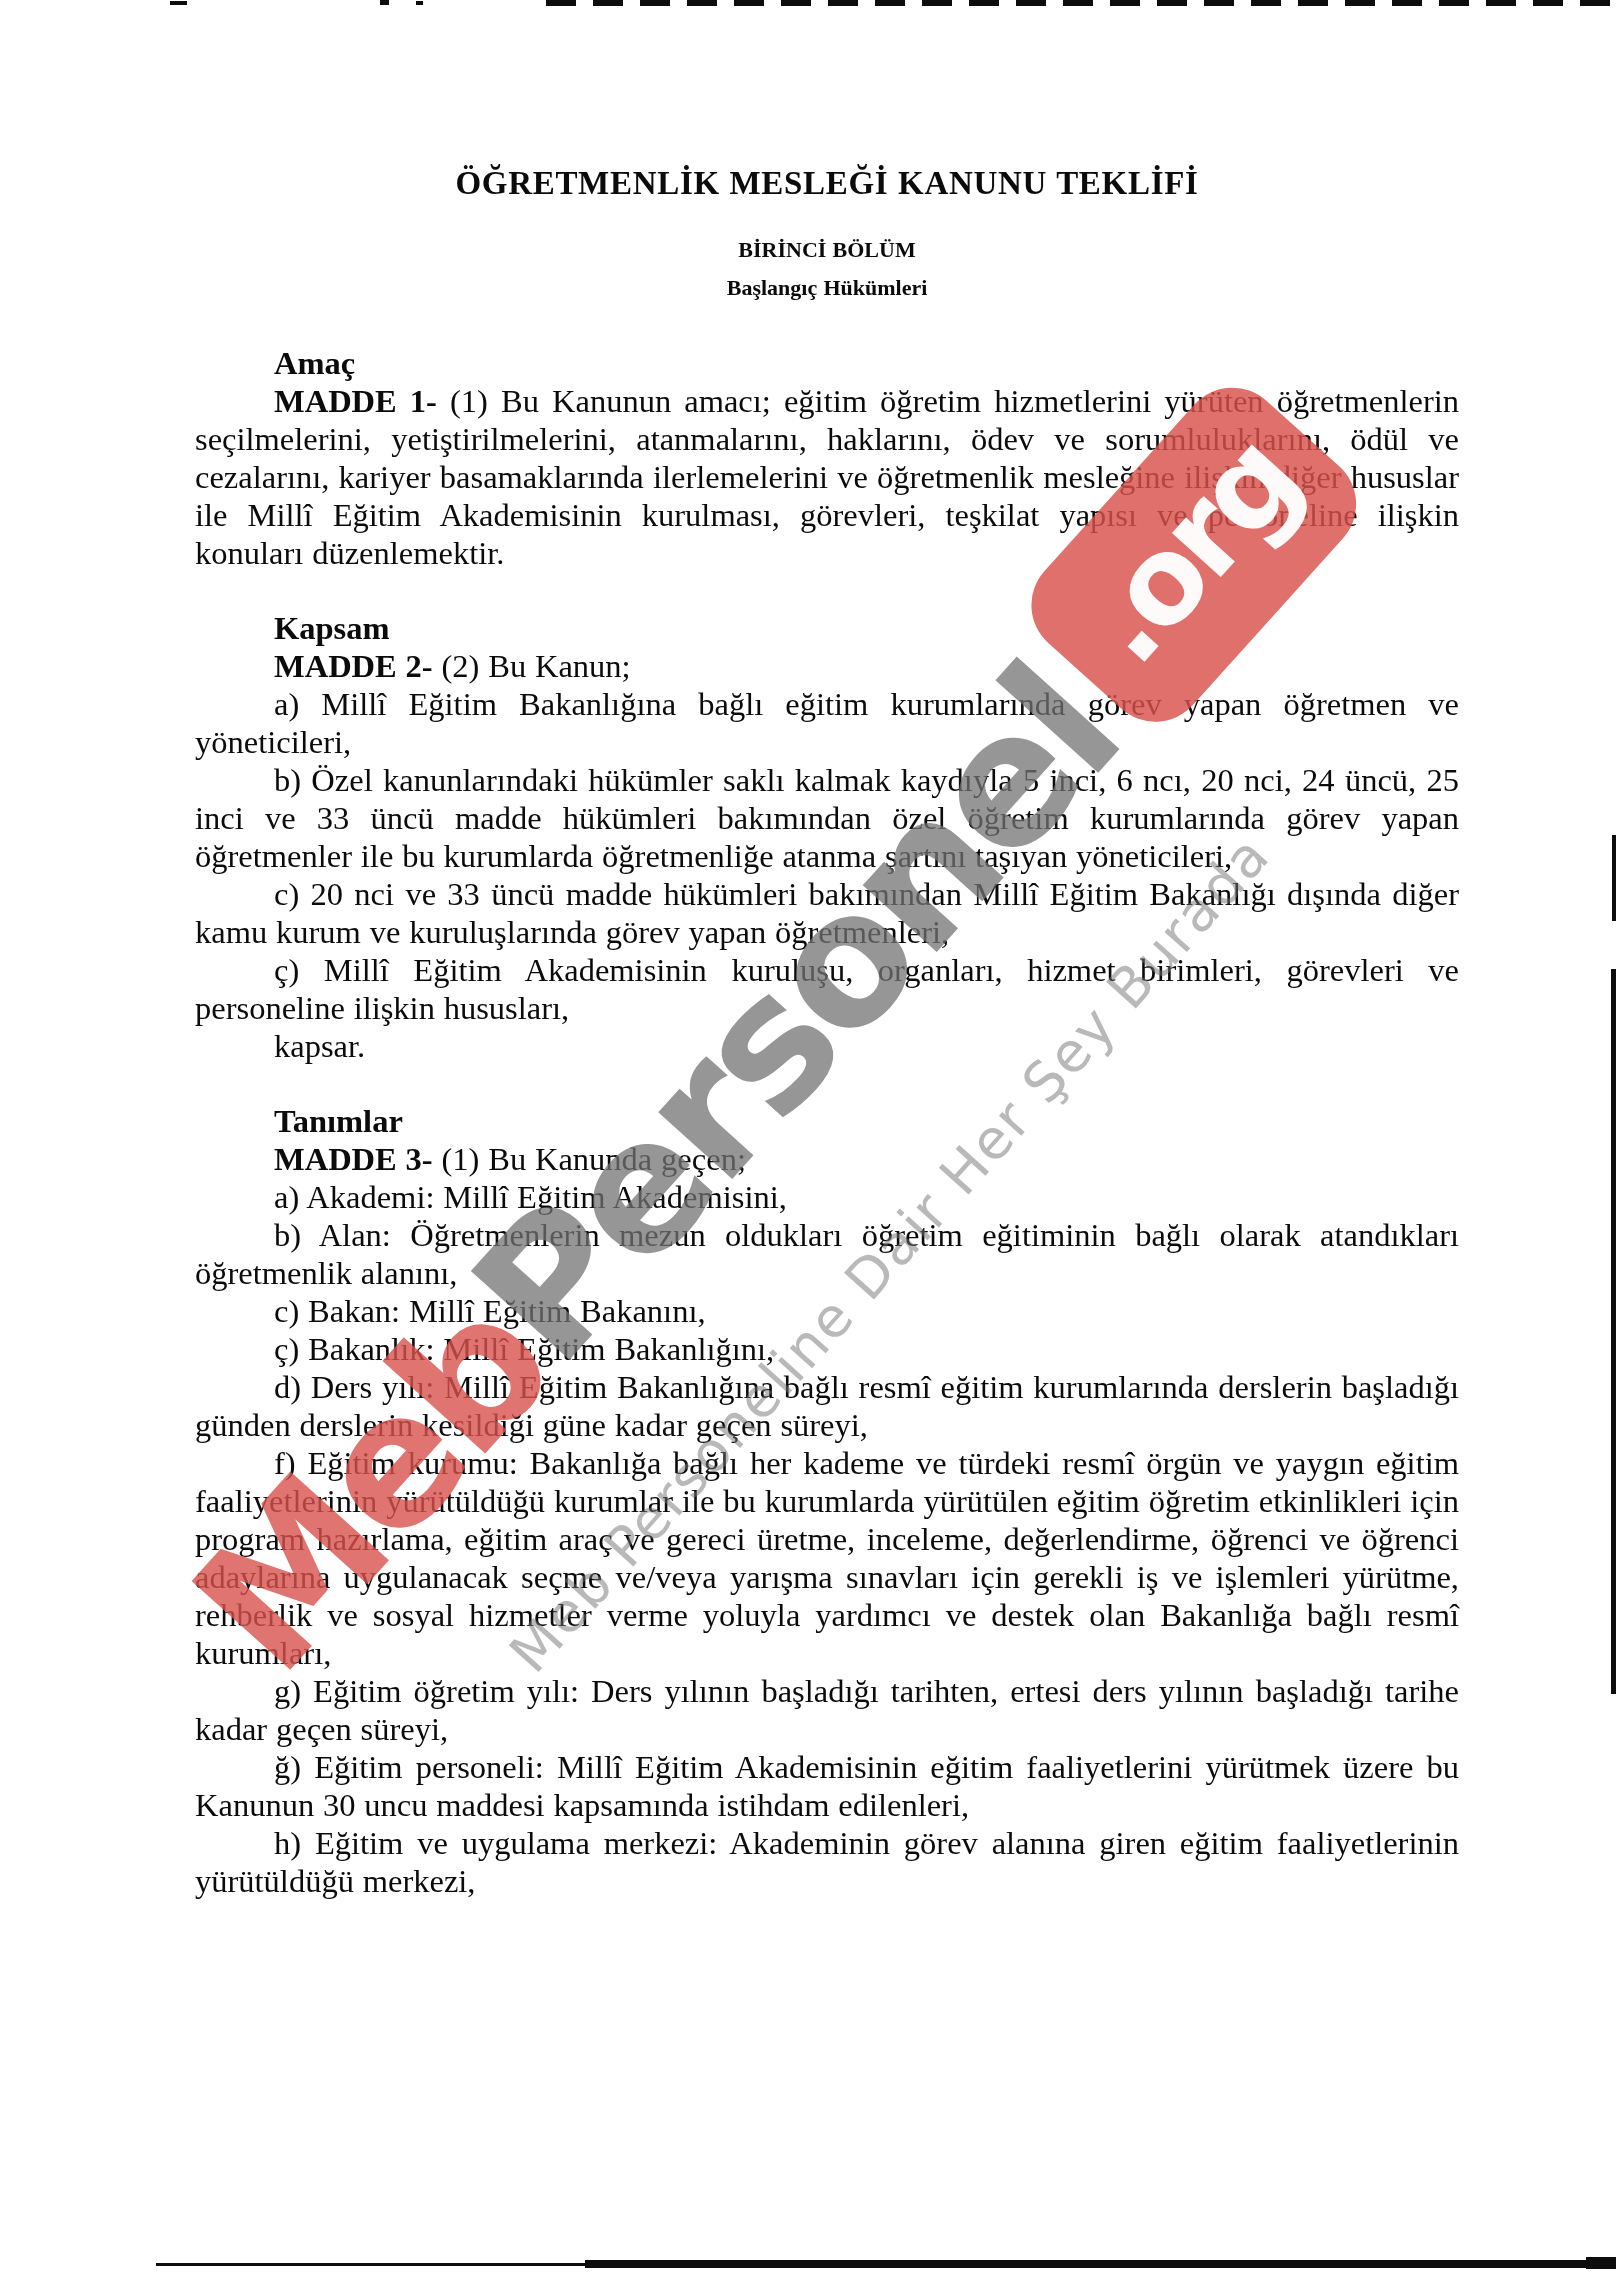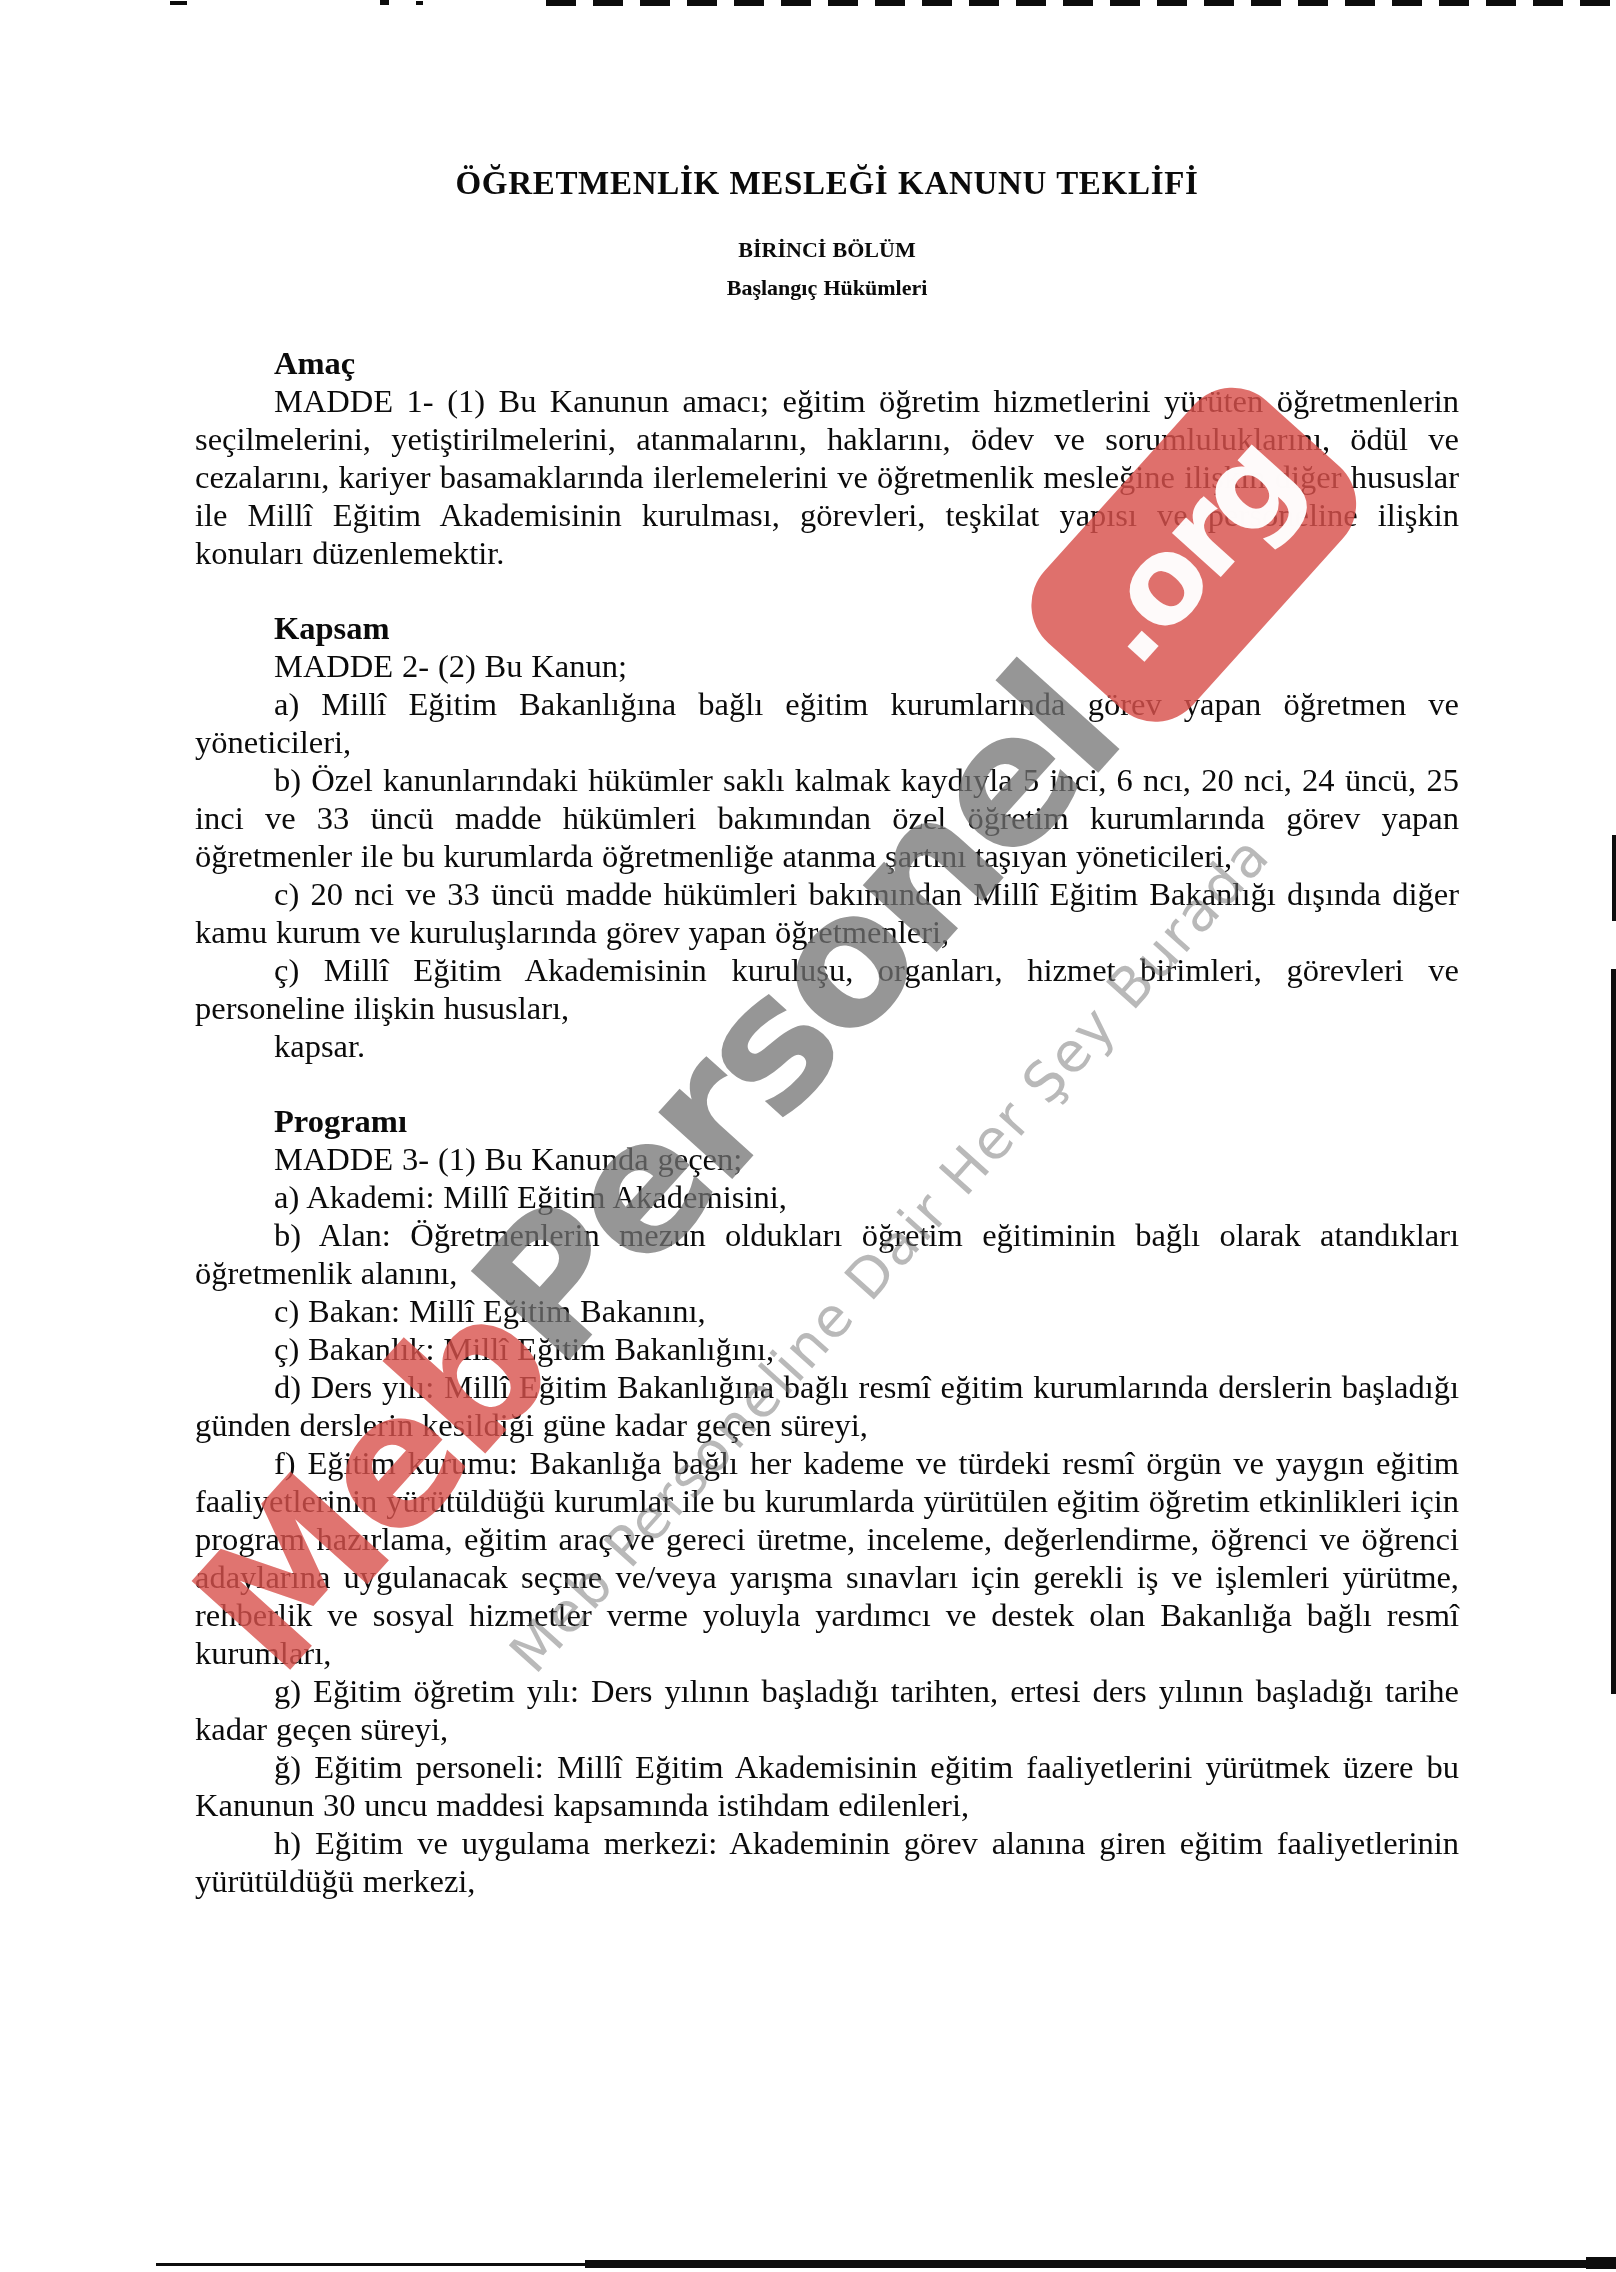--- a/index.html
+++ b/index.html
@@ -31,21 +31,21 @@
   .chapter p{margin:0;}
   .section-heading{
     font-weight:bold;
     margin-top:37px !important;
     text-indent:79px;
   }
   .para{
     text-align:justify;
     text-indent:79px;
   }
-  .para b{font-weight:normal;margin-top:24px;}
+  .para b{font-weight:bold;margin-top:24px;}
   
   .watermark{
     position:absolute;
     left:832px;top:1095px;
     transform:translate(-50%,-50%) rotate(-48deg);
     z-index:5;
     pointer-events:none;
     white-space:nowrap;
   }
   .wm-brand{
@@ -109,21 +109,21 @@
   <p class="para"><b>MADDE 1-</b><span> (1) Bu Kanunun amacı; eğitim öğretim hizmetlerini yürüten öğretmenlerin seçilmelerini, yetiştirilmelerini, atanmalarını, haklarını, ödev ve sorumluluklarını, ödül ve cezalarını, kariyer basamaklarında ilerlemelerini ve öğretmenlik mesleğine ilişkin diğer hususlar ile Millî Eğitim Akademisinin kurulması, görevleri, teşkilat yapısı ve personeline ilişkin konuları düzenlemektir.</span></p>
 
   <p class="section-heading">Kapsam</p>
   <p class="para"><b>MADDE 2-</b><span> (2) Bu Kanun;</span></p>
   <p class="para"><span>a) Millî Eğitim Bakanlığına bağlı eğitim kurumlarında görev yapan öğretmen ve yöneticileri,</span></p>
   <p class="para"><span>b) Özel kanunlarındaki hükümler saklı kalmak kaydıyla 5 inci, 6 ncı, 20 nci, 24 üncü, 25 inci ve 33 üncü madde hükümleri bakımından özel öğretim kurumlarında görev yapan öğretmenler ile bu kurumlarda öğretmenliğe atanma şartını taşıyan yöneticileri,</span></p>
   <p class="para"><span>c) 20 nci ve 33 üncü madde hükümleri bakımından Millî Eğitim Bakanlığı dışında diğer kamu kurum ve kuruluşlarında görev yapan öğretmenleri,</span></p>
   <p class="para"><span>ç) Millî Eğitim Akademisinin kuruluşu, organları, hizmet birimleri, görevleri ve personeline ilişkin hususları,</span></p>
   <p class="para"><span>kapsar.</span></p>
 
-  <p class="section-heading">Programı</p>
+  <p class="section-heading">Tanımlar</p>
   <p class="para"><b>MADDE 3-</b><span> (1) Bu Kanunda geçen;</span></p>
   <p class="para"><span>a) Akademi: Millî Eğitim Akademisini,</span></p>
   <p class="para"><span>b) Alan: Öğretmenlerin mezun oldukları öğretim eğitiminin bağlı olarak atandıkları öğretmenlik alanını,</span></p>
   <p class="para"><span>c) Bakan: Millî Eğitim Bakanını,</span></p>
   <p class="para"><span>ç) Bakanlık: Millî Eğitim Bakanlığını,</span></p>
   <p class="para"><span>d) Ders yılı: Millî Eğitim Bakanlığına bağlı resmî eğitim kurumlarında derslerin başladığı günden derslerin kesildiği güne kadar geçen süreyi,</span></p>
   <p class="para"><span>f) Eğitim kurumu: Bakanlığa bağlı her kademe ve türdeki resmî örgün ve yaygın eğitim faaliyetlerinin yürütüldüğü kurumlar ile bu kurumlarda yürütülen eğitim öğretim etkinlikleri için program hazırlama, eğitim araç ve gereci üretme, inceleme, değerlendirme, öğrenci ve öğrenci adaylarına uygulanacak seçme ve/veya yarışma sınavları için gerekli iş ve işlemleri yürütme, rehberlik ve sosyal hizmetler verme yoluyla yardımcı ve destek olan Bakanlığa bağlı resmî kurumları,</span></p>
   <p class="para"><span>g) Eğitim öğretim yılı: Ders yılının başladığı tarihten, ertesi ders yılının başladığı tarihe kadar geçen süreyi,</span></p>
   <p class="para"><span>ğ) Eğitim personeli: Millî Eğitim Akademisinin eğitim faaliyetlerini yürütmek üzere bu Kanunun 30 uncu maddesi kapsamında istihdam edilenleri,</span></p>
   <p class="para"><span>h) Eğitim ve uygulama merkezi: Akademinin görev alanına giren eğitim faaliyetlerinin yürütüldüğü merkezi,</span></p>

